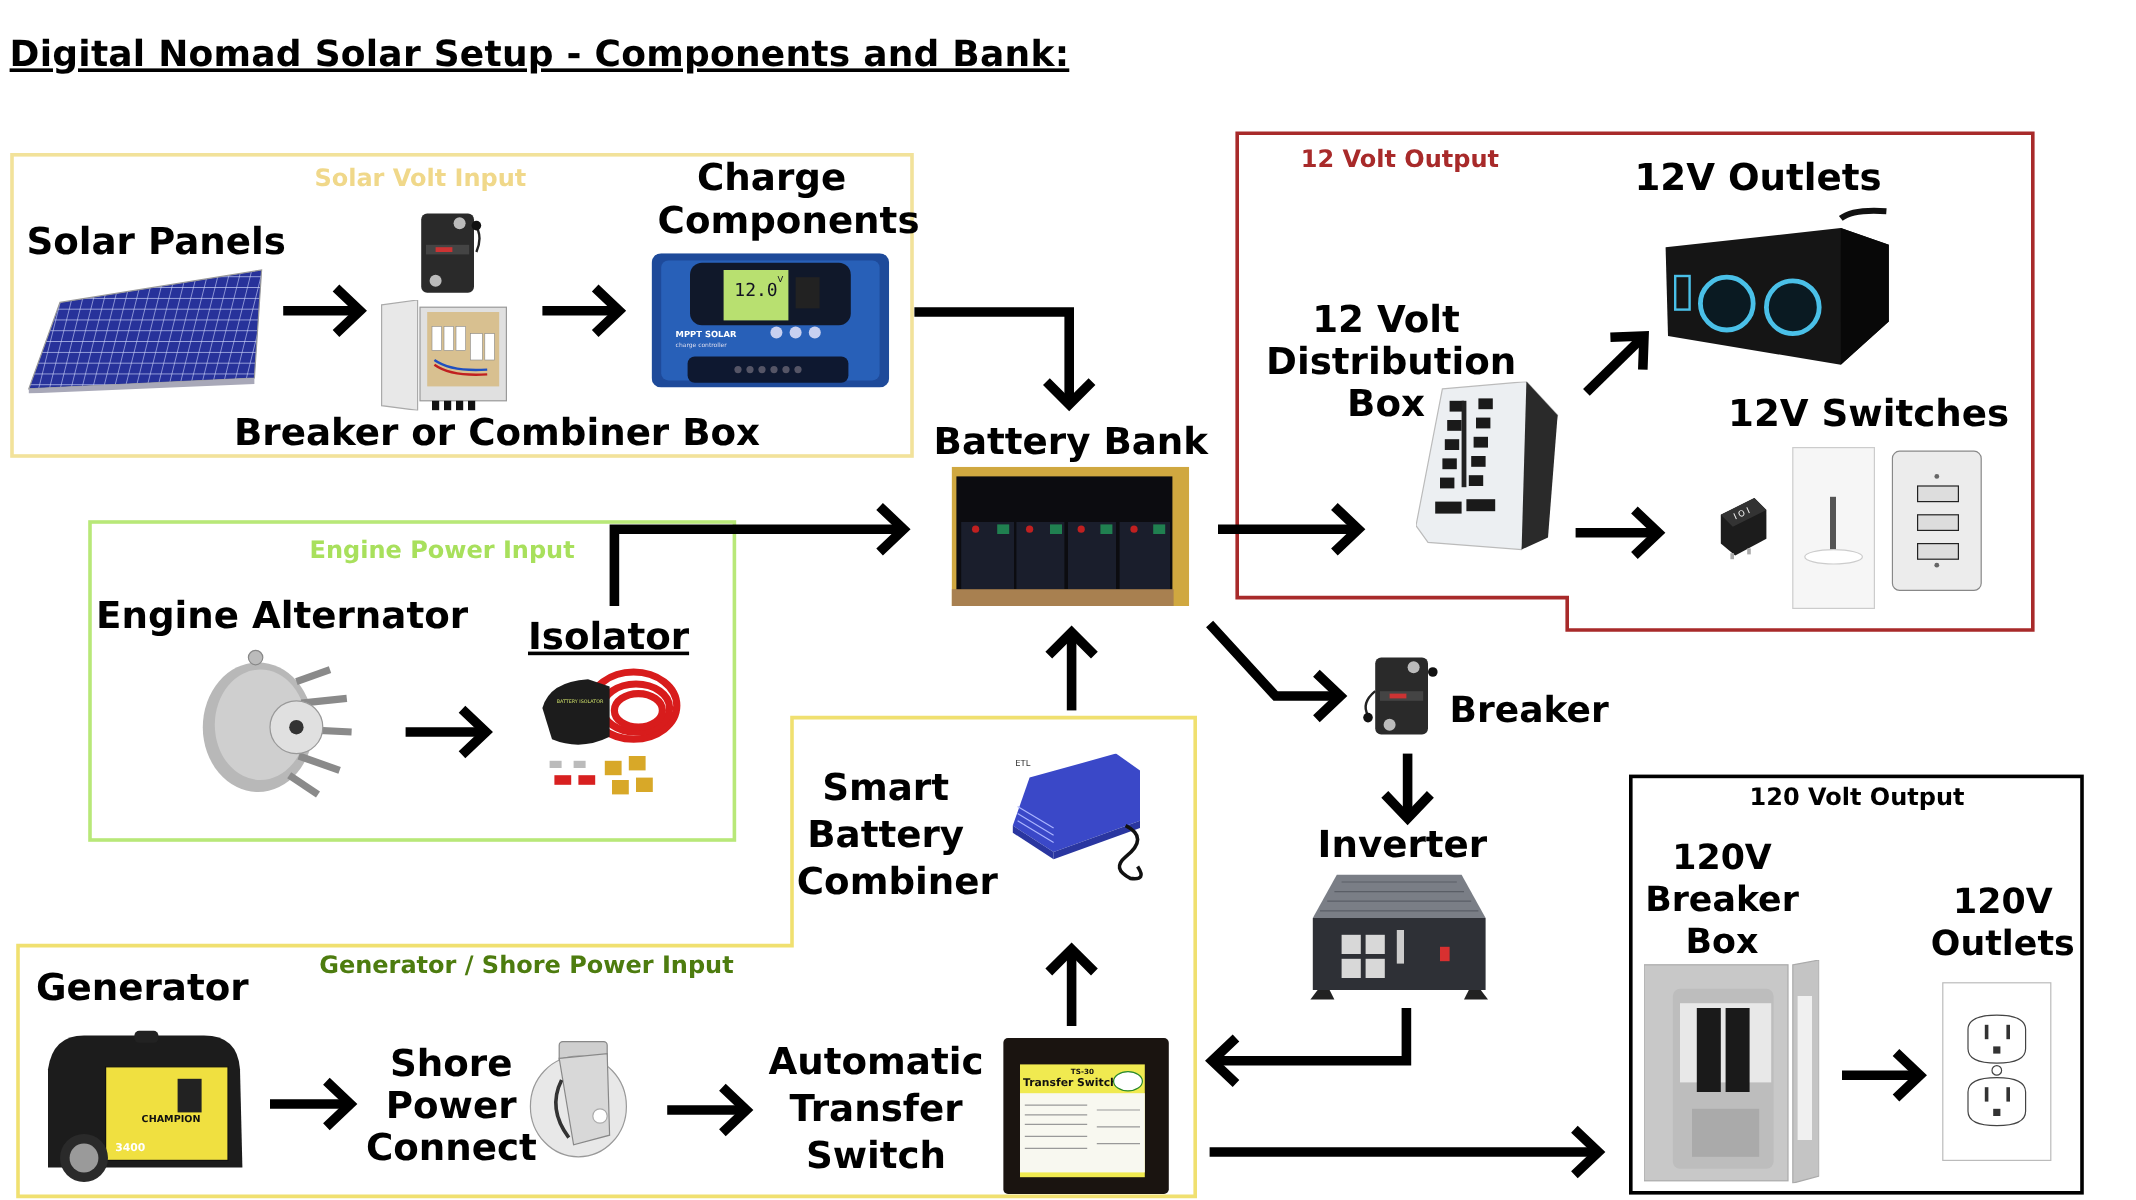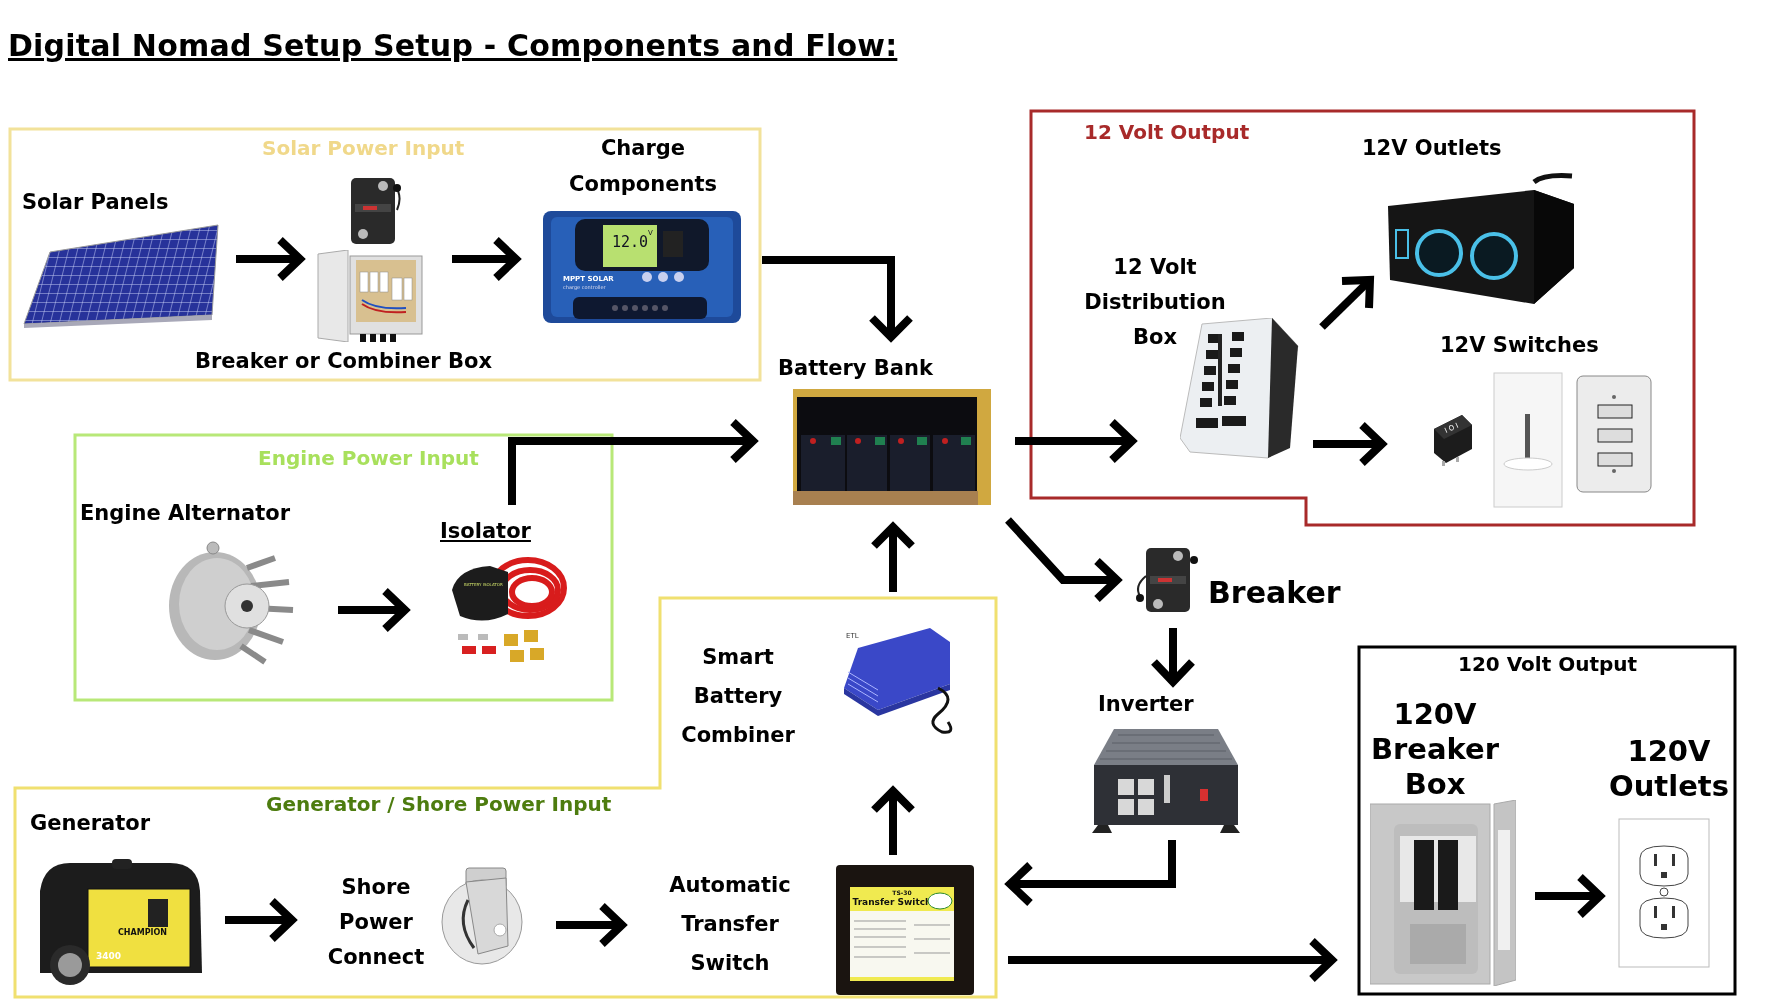--- a/index.html
+++ b/index.html
@@ -1,27 +1,27 @@
 <!DOCTYPE html>
 <html><head>
 <meta charset="utf-8">
 <style>
   html,body{margin:0;padding:0;background:#fff;}
   body{width:1780px;height:1000px;position:relative;overflow:hidden;font-family:"DejaVu Sans",sans-serif;color:#000;}
   .abs{position:absolute;}
   .title{left:8px;top:28px;font-size:30px;font-weight:bold;text-decoration:underline;text-decoration-thickness:3px;letter-spacing:0.2px;font-family:"DejaVu Sans",sans-serif;}
-  .lbl{position:absolute;font-weight:bold;font-size:21px;line-height:36px;text-align:center;white-space:nowrap;font-family:"DejaVu Sans",sans-serif;}
+  .lbl{position:absolute;font-weight:bold;font-size:31px;line-height:36px;text-align:center;white-space:nowrap;font-family:"DejaVu Sans",sans-serif;}
   .sect{position:absolute;font-weight:bold;font-size:20px;white-space:nowrap;font-family:"DejaVu Sans",sans-serif;}
   svg.overlay{position:absolute;left:0;top:0;}
   .img{position:absolute;}
 </style>
 </head>
 <body>
 
-<div class="abs title">Digital Nomad Setup Setup - Components and Flow:</div>
+<div class="abs title">Digital Nomad Solar Setup - Components and Bank:</div>
 
 <svg class="overlay" width="1780" height="1000">
   <defs>
     <marker id="ah" markerWidth="10" markerHeight="10" refX="6.2" refY="5" orient="auto" markerUnits="userSpaceOnUse">
     </marker>
   </defs>
 
   <rect id="solar-box" x="10" y="129" width="750" height="251" fill="none" stroke-width="3" stroke="#f2e29a"></rect>
 
   <rect id="engine-box" x="75" y="435" width="537" height="265" fill="none" stroke-width="3" stroke="#b8e878"></rect>
@@ -114,21 +114,21 @@
       <polyline points="602,906 622,925 602,944"></polyline>
     </g>
 
     <g>
       <line x1="1535" y1="896" x2="1598" y2="896"></line>
       <polyline points="1580,877 1600,896 1580,915"></polyline>
     </g>
   </g>
 </svg>
 
-<div class="sect" id="lbl-solar" style="left: 262px; top: 136px; color: rgb(240, 216, 138);">Solar Power Input</div>
+<div class="sect" id="lbl-solar" style="left: 262px; top: 136px; color: rgb(240, 216, 138);">Solar Volt Input</div>
 <div class="sect" id="lbl-engine" style="left: 258px; top: 446px; color: rgb(168, 224, 92);">Engine Power Input</div>
 <div class="sect" id="lbl-gen" style="left: 266px; top: 792px; color: #4d7c0f;">Generator / Shore Power Input</div>
 <div class="sect" id="lbl-12" style="left: 1084px; top: 120px; color: rgb(168, 42, 42);">12 Volt Output</div>
 <div class="sect" style="left:1458px;top:652px;color:#000;">120 Volt Output</div>
 
 <div class="lbl" style="left:22px;top:184px;">Solar Panels</div>
 <div class="lbl" style="left:195px;top:343px;">Breaker or Combiner Box</div>
 <div class="lbl" style="left:548px;top:130px;width:190px;">
   <div>Charge</div>
   <div>Components</div>

